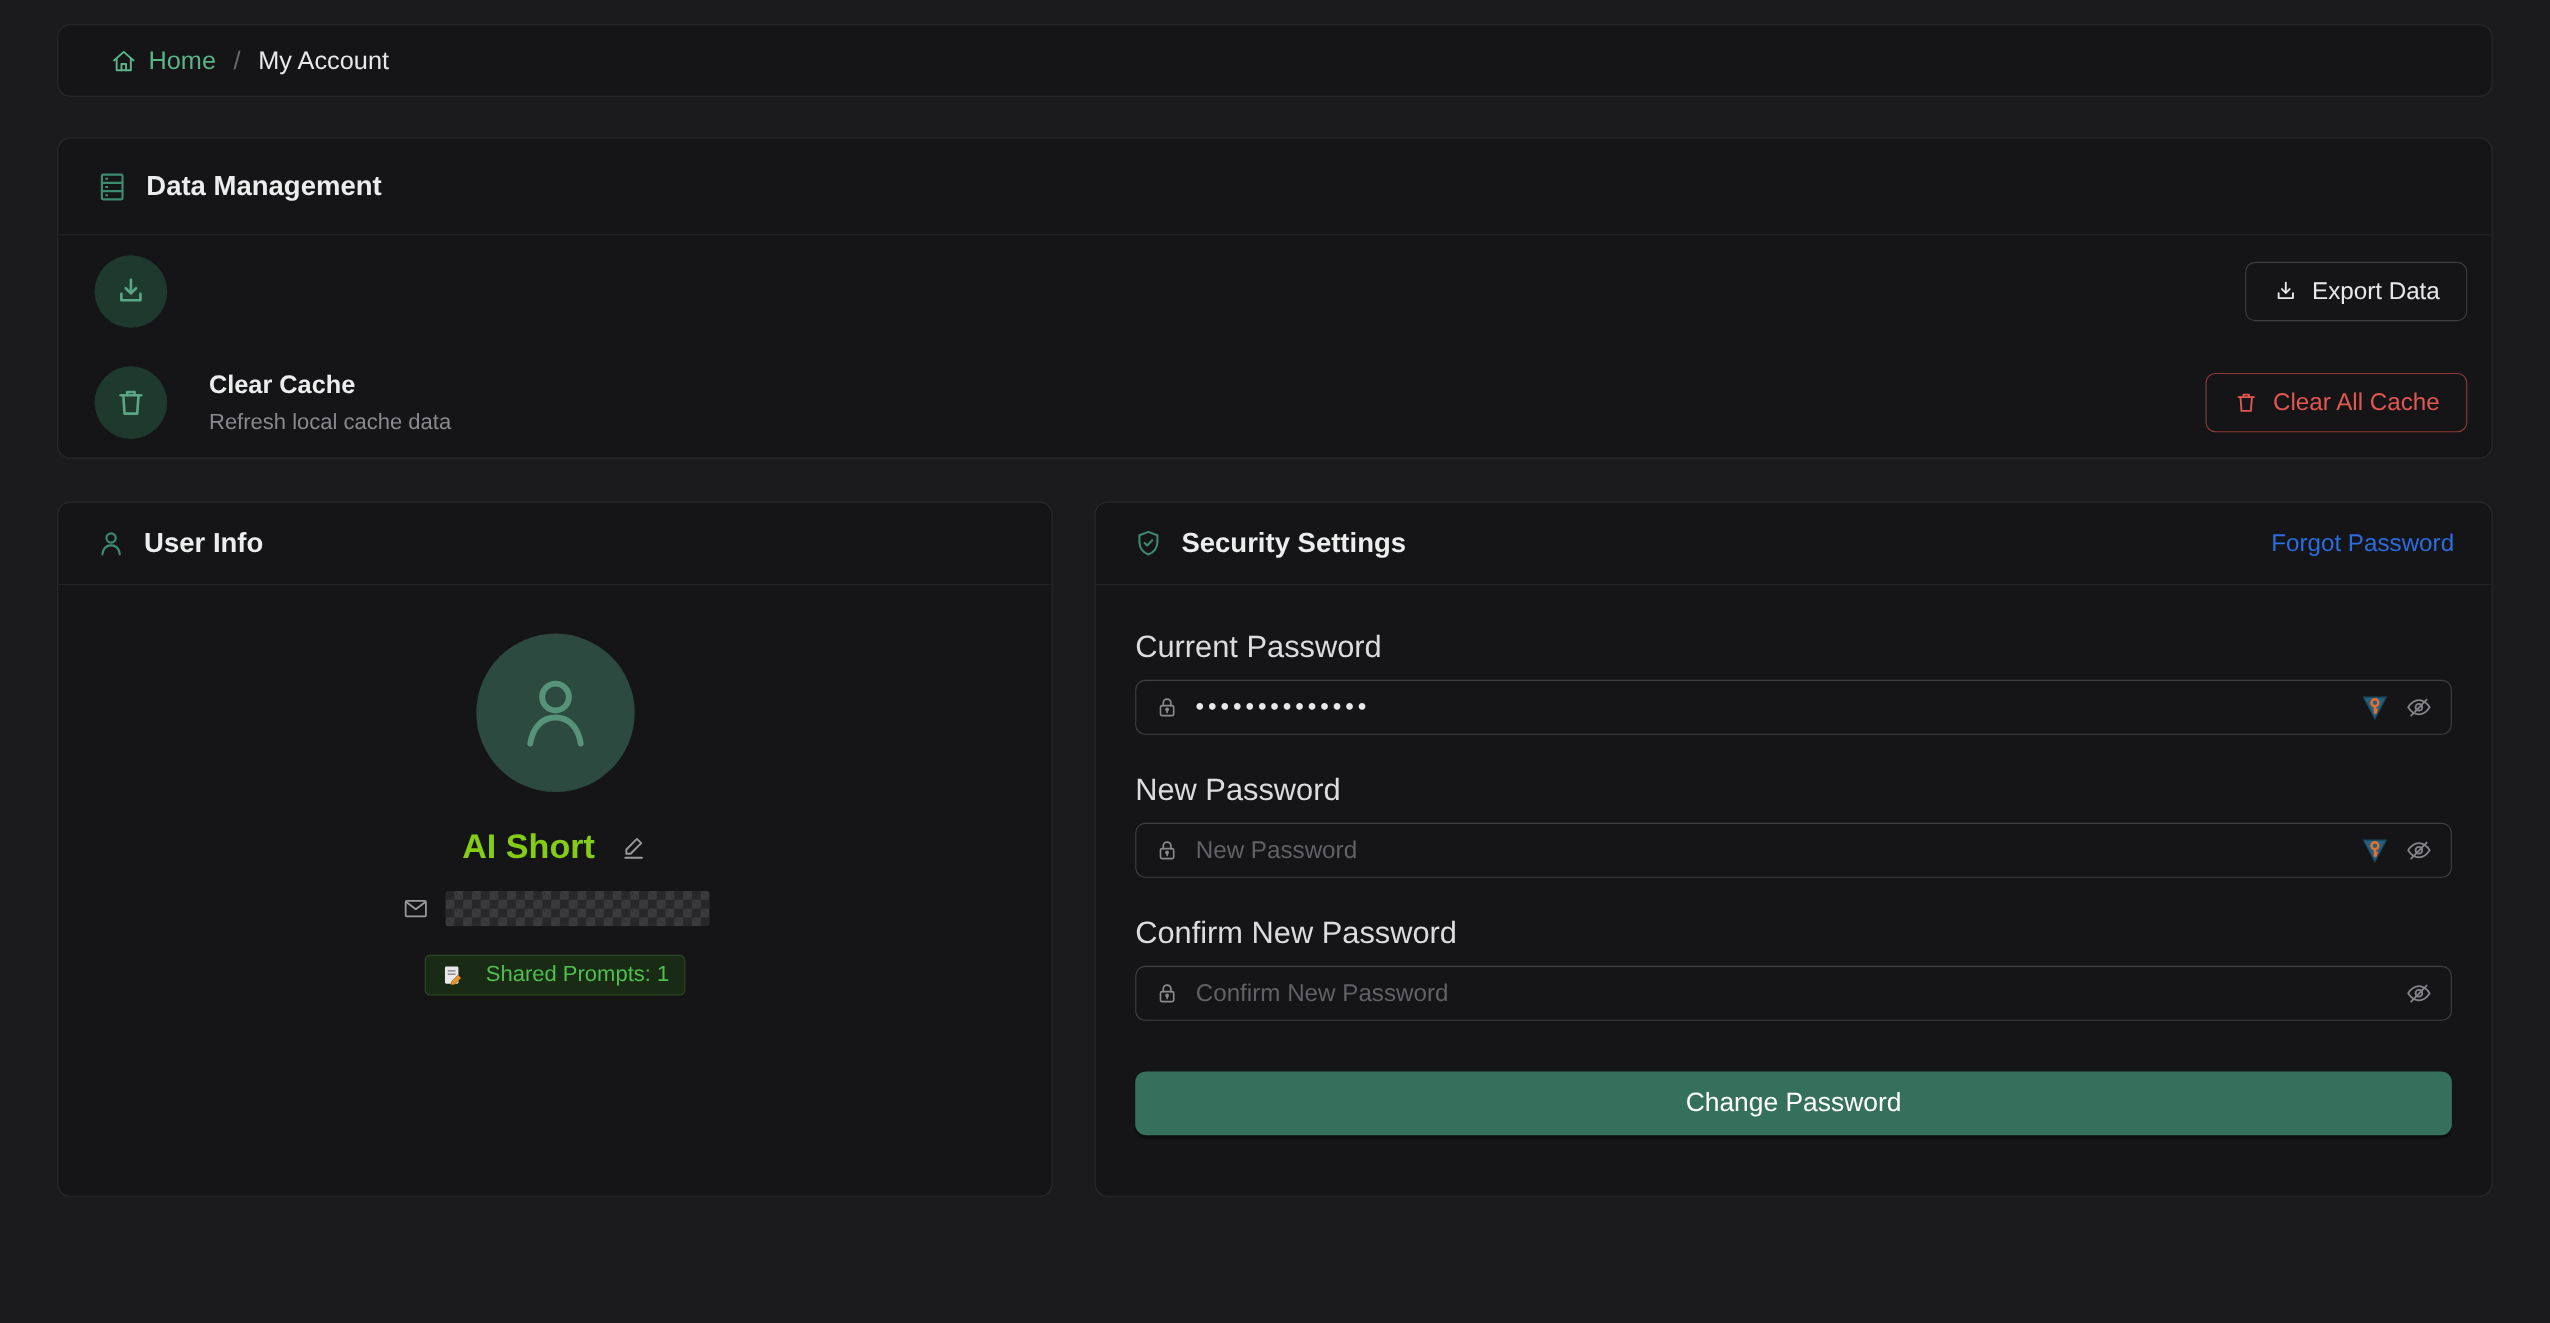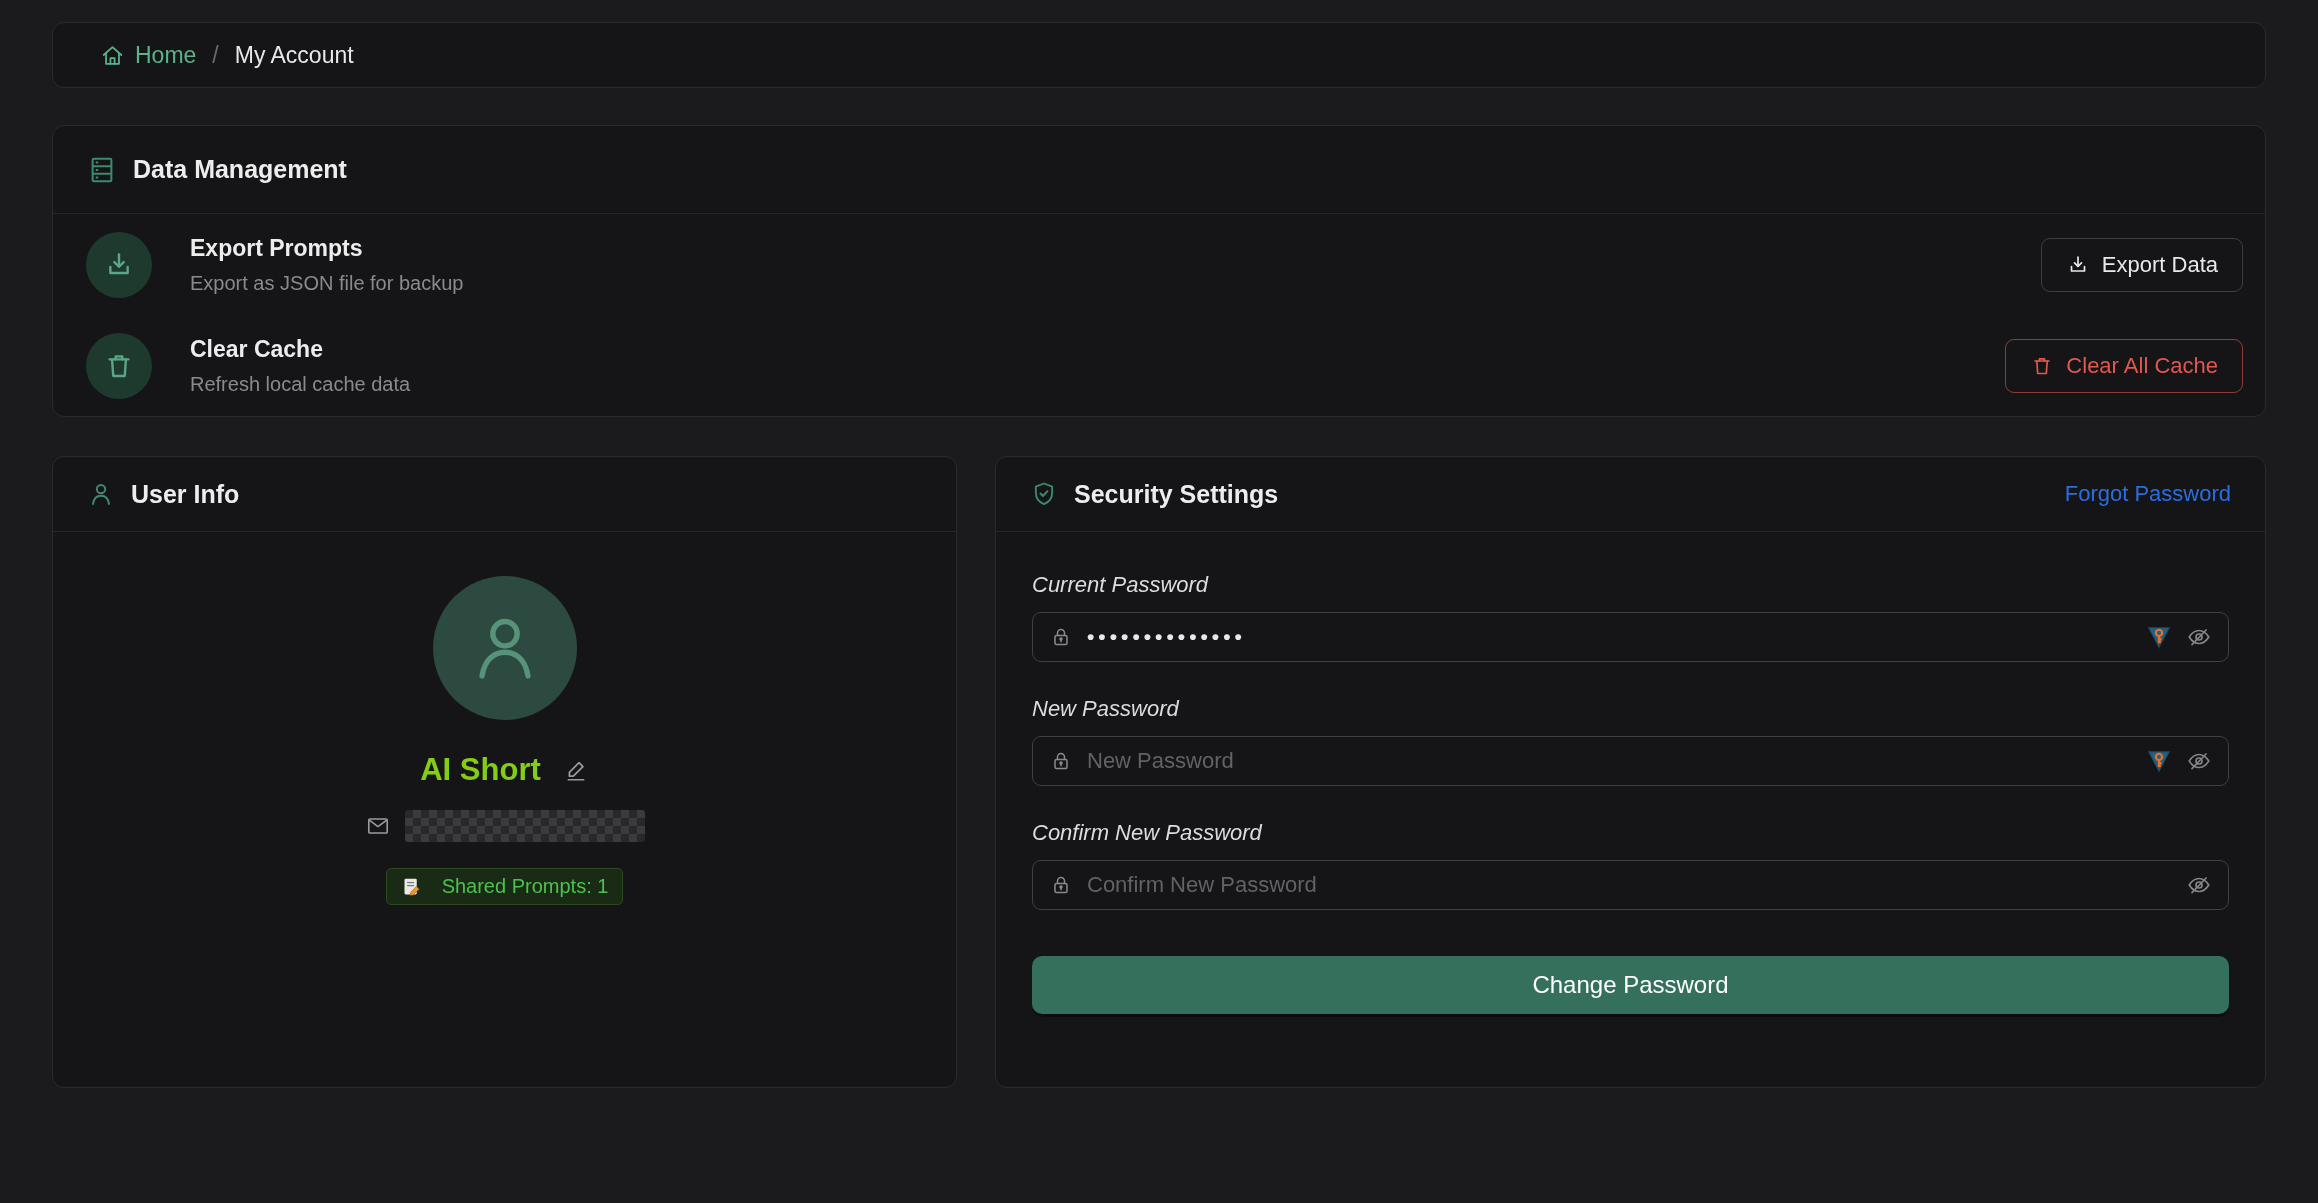--- a/index.html
+++ b/index.html
@@ -93,21 +93,21 @@
     background:#1a2b15;
     border:1px solid #2c4a1f;
     border-radius:5px;
     padding:6px 14px;
     font-size:20px;
     color:#4ec04e;
   }
   
   .sec-header-link { margin-left:auto; font-size:22px; color:#2b6de0; cursor:pointer; }
   .sec-body { flex:1; padding:40px 36px 0 36px; }
-  .field-label { font-size:22px; color:#dcdcde; margin-bottom:14px;font-style:italic; }
+  .field-label { font-size:28px; color:#dcdcde; margin-bottom:14px; }
   .input-wrap {
     height:50px;
     border:1px solid #3f3f44;
     border-radius:9px;
     display:flex; align-items:center;
     padding:0 16px;
     margin-bottom:34px;
     background:#151517;
   }
   .input-wrap input {
@@ -170,24 +170,20 @@
   <div class="dm-row">
     <div class="dm-icon-circle">
       <span class="icon">
         <svg width="32" height="32" viewBox="0 0 24 24" fill="none" stroke="#5aa686" stroke-width="1.8" stroke-linecap="round" stroke-linejoin="round">
           <path d="M12 4 v9"></path>
             <path d="M8.5 9.8 L12 13.3 l3.5 -3.5"></path>
             <path d="M5.5 13.5 v4.5 h13 v-4.5"></path>
         </svg>
       </span>
     </div>
-    <div class="dm-texts">
-      <div class="dm-row-title">Export Prompts</div>
-      <div class="dm-row-sub">Export as JSON file for backup</div>
-    </div>
     <div class="dm-spacer"></div>
     <button class="btn">
       <span class="icon">
         <svg width="24" height="24" viewBox="0 0 24 24" fill="none" stroke="#e8e8ea" stroke-width="1.7" stroke-linecap="round" stroke-linejoin="round">
           <path d="M12 4 v9"></path>
             <path d="M8.5 9.8 L12 13.3 l3.5 -3.5"></path>
             <path d="M5.5 13.5 v4.5 h13 v-4.5"></path>
         </svg>
       </span>
       <span>Export Data</span>

